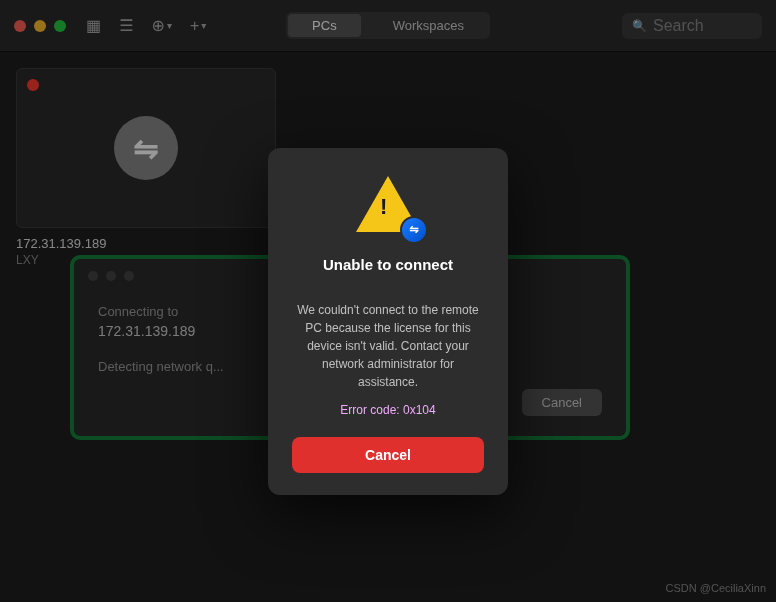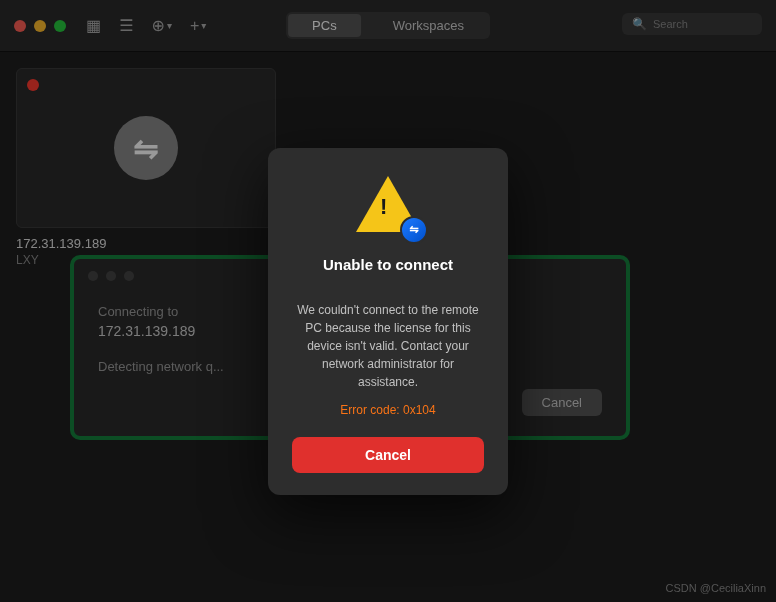--- a/index.html
+++ b/index.html
@@ -102,21 +102,21 @@
       padding: 4px 10px;
       gap: 6px;
       width: 140px;
     }
 
     .search-bar input {
       background: transparent;
       border: none;
       outline: none;
       color: #ccc;
-      font-size: 11px;
+      font-size: 16px;
       width: 100%;
     }
     .search-bar input::placeholder { color: #888; }
 
     
     .main-content {
       padding: 16px;
       position: relative;
     }
 
@@ -320,21 +320,21 @@
 
     .error-message {
       color: #c0c0c0;
       font-size: 12px;
       text-align: center;
       line-height: 1.5;
       margin-bottom: 12px;
     }
 
     .error-code {
-      color: #f97316;
+      color: #f0abfc;
       font-size: 12px;
       text-align: center;
       margin-bottom: 20px;
     }
 
     .close-btn {
       width: 100%;
       padding: 10px;
       background: #e0302d;
       border: none;

